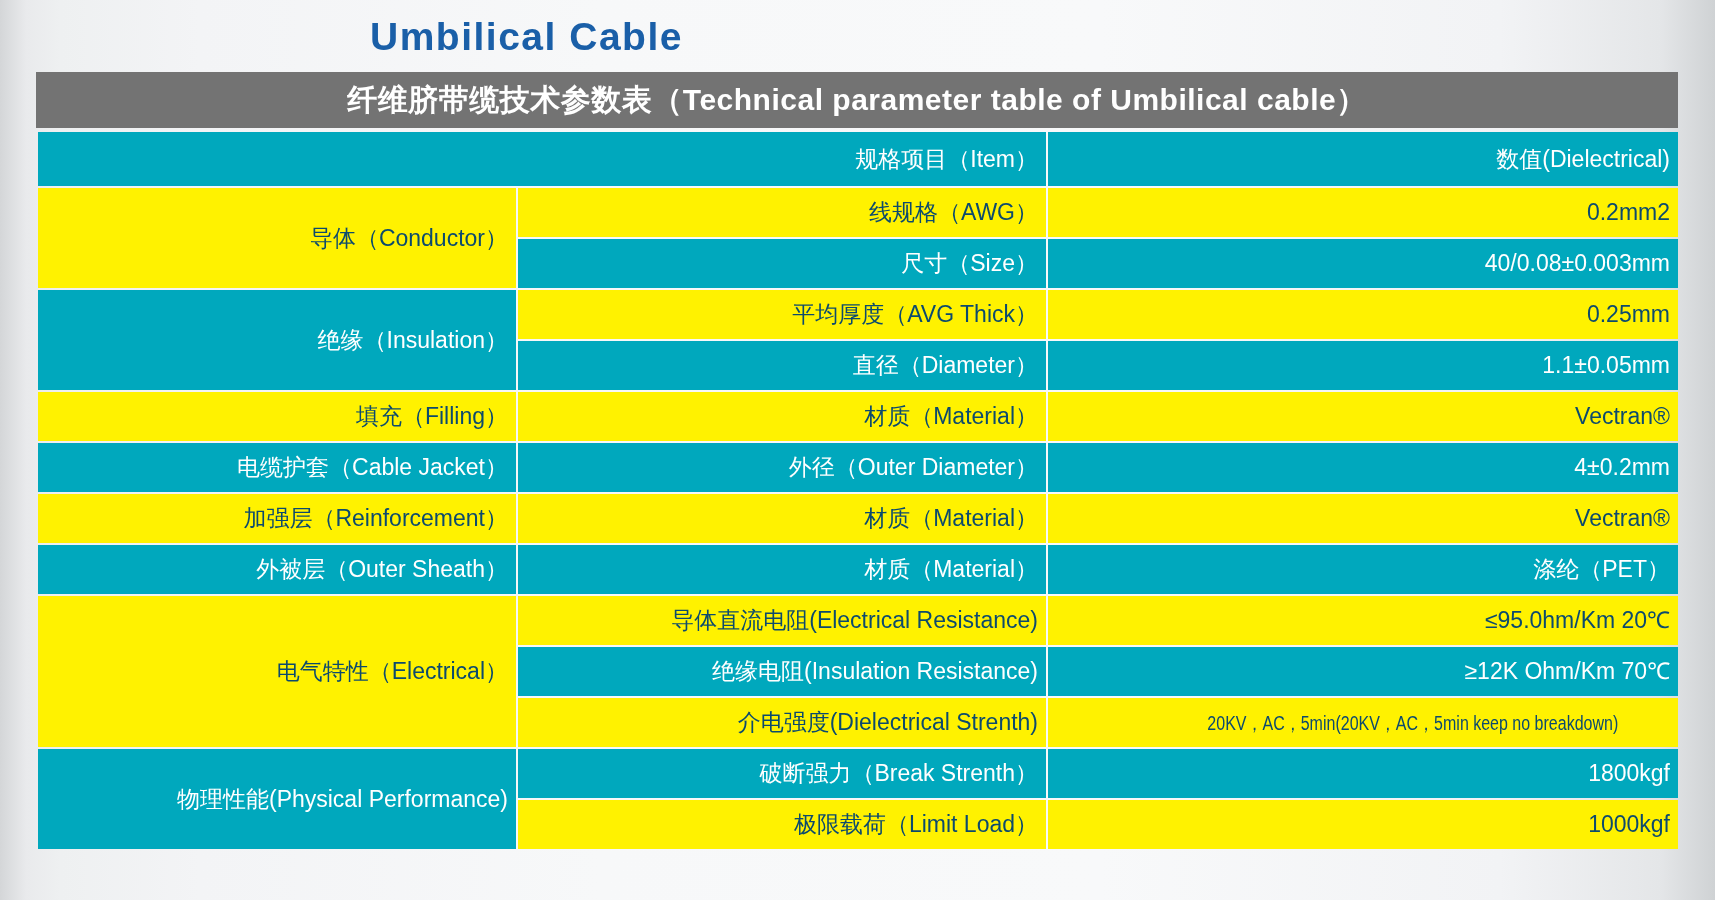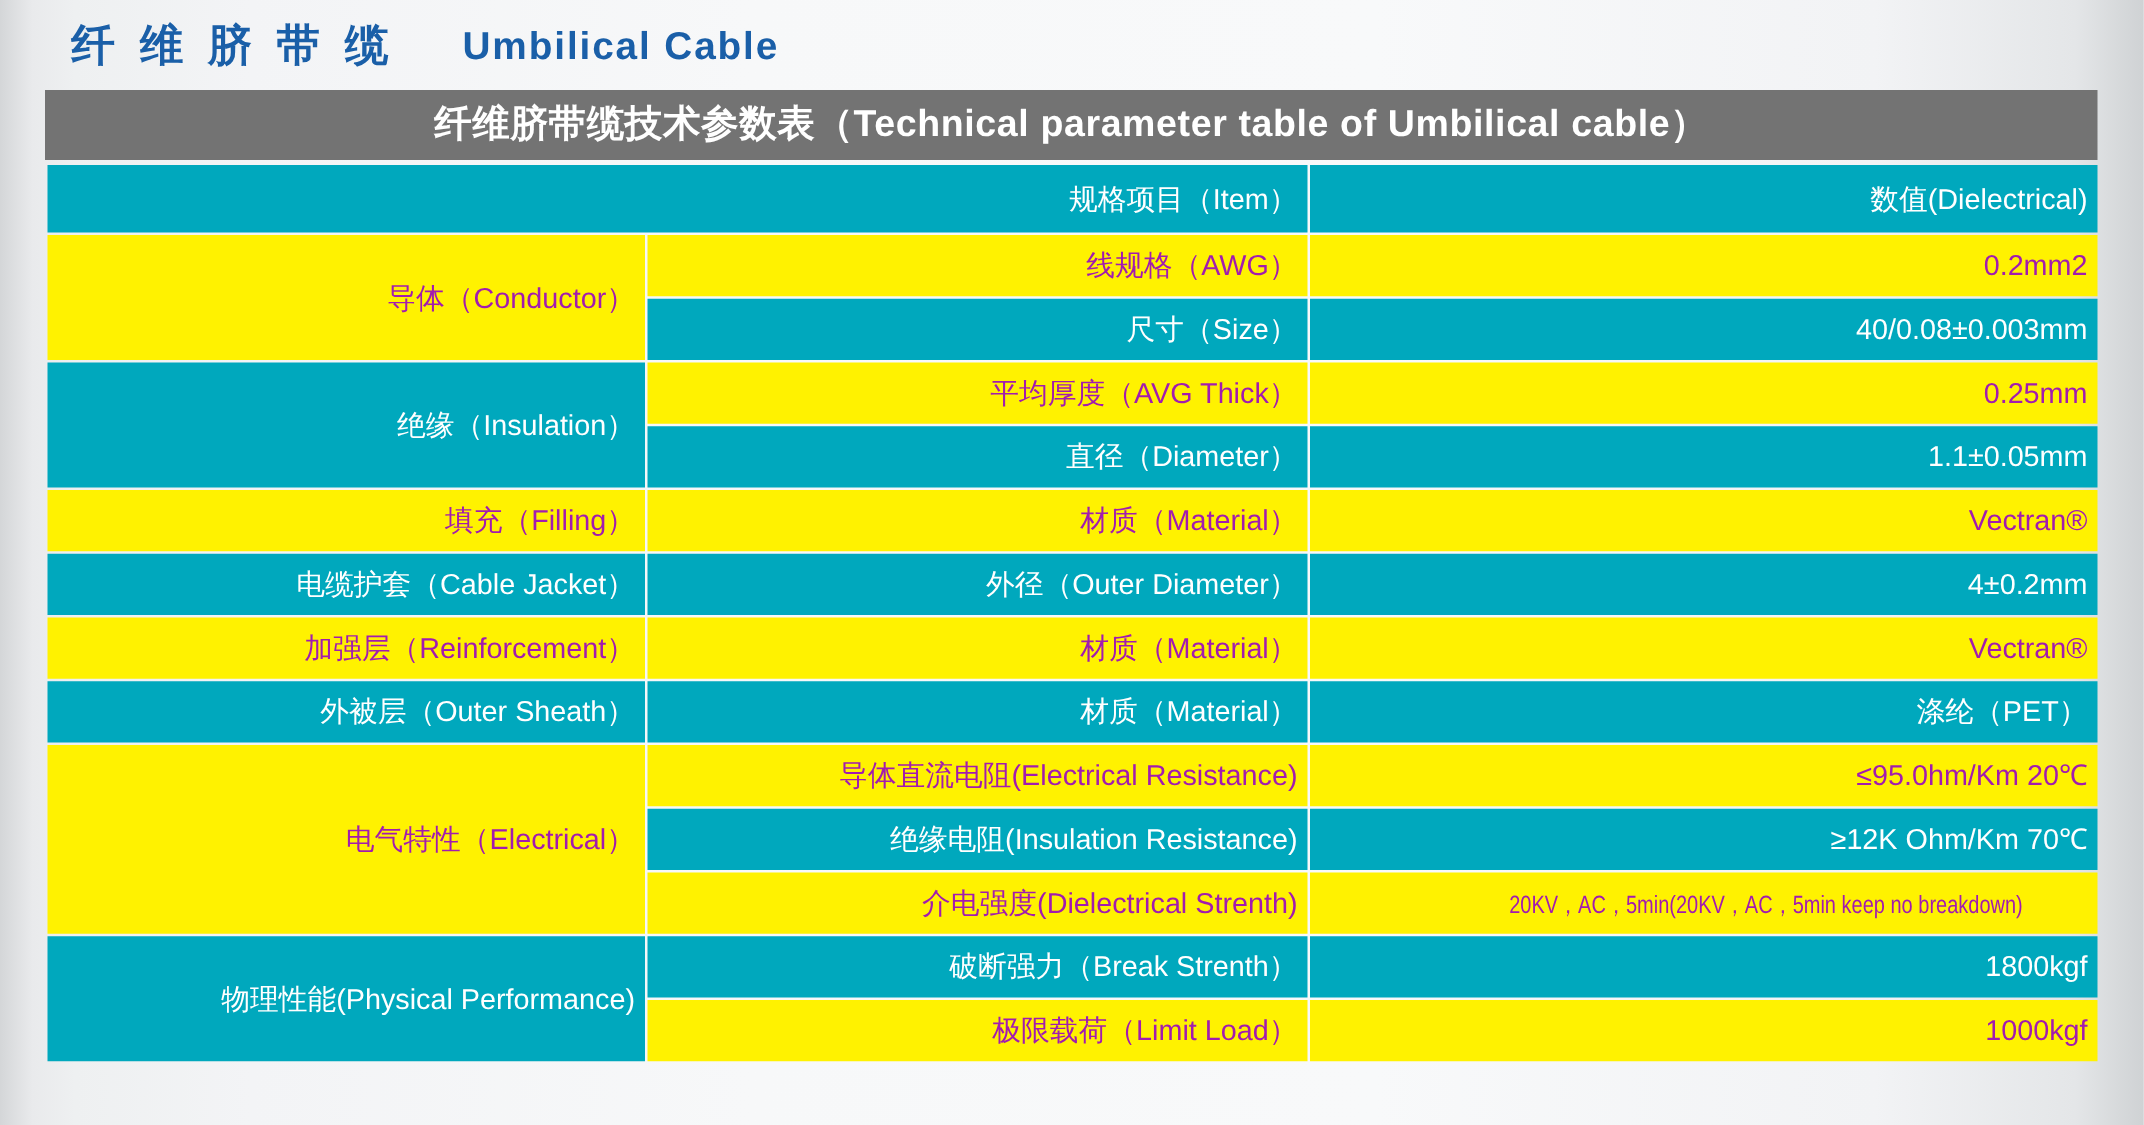--- a/index.html
+++ b/index.html
@@ -30,21 +30,21 @@
     font-weight: bold;
     color: #1a5fa8;
     letter-spacing: 5px;
     line-height: 40px;
     white-space: nowrap;
   }
   .title-en {
     position: absolute;
     left: 370px;
     top: 17px;
-    font-size: 31px;
+    font-size: 39px;
     font-weight: bold;
     color: #1a5fa8;
     letter-spacing: 1.5px;
     line-height: 40px;
     white-space: nowrap;
     text-align: center;
   }
   .sheet-label {
     position: absolute;
     right: 40px;
@@ -88,21 +88,21 @@
   table.spec td {
     padding: 0 8px;
     text-align: right;
     vertical-align: middle;
     font-size: 23px;
     line-height: 1.25;
     white-space: nowrap;
     overflow: hidden;
   }
   .cyan  { background: #00a8bd; color: #ffffff; }
-  .yellow{ background: #fff200; color: #a21caf; }
+  .yellow{ background: #fff200; color: #0c4a6e; }
   td.item-head {
     text-align: left;
     padding-left: 28px;
   }
   .col1 { width: 478px; }
   .col2 { width: 528px; }
   .col3 { width: 630px; }
 
   .h-54 { height: 54px; }
   .h-49 { height: 49px; }
@@ -111,21 +111,20 @@
     font-size: 20px;
     transform: scaleX(0.80);
     transform-origin: center center;
     display: inline-block;
   }
 </style>
 </head>
 <body>
 
 <div class="page-header">
-  <div class="title-zh">纤 维 脐 带 缆</div>
   <div class="title-en">Umbilical Cable</div>
 </div>
 
 <div class="table-wrap">
   <div class="tbl-title">纤维脐带缆技术参数表（Technical parameter table of Umbilical cable）</div>
   <table class="spec">
     <colgroup>
       <col class="col1">
         <col class="col2">
         <col class="col3">

